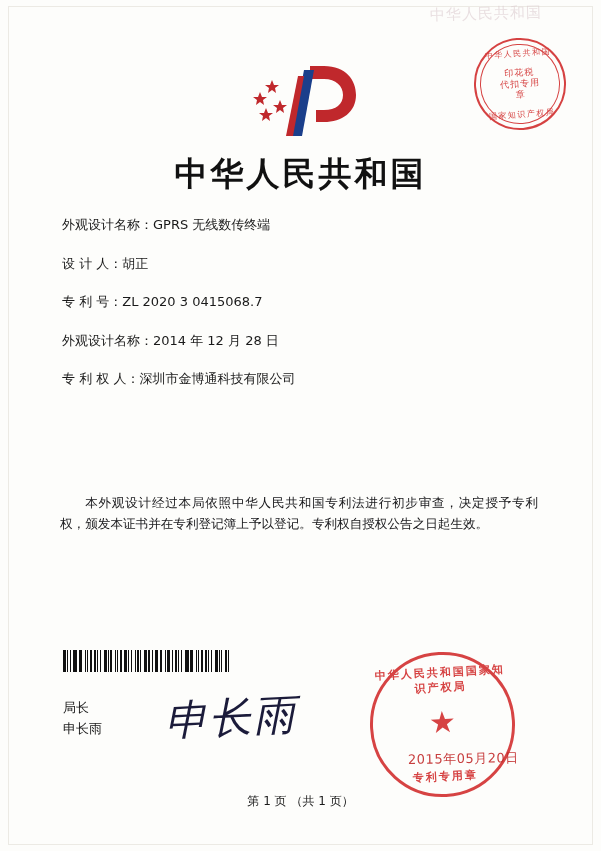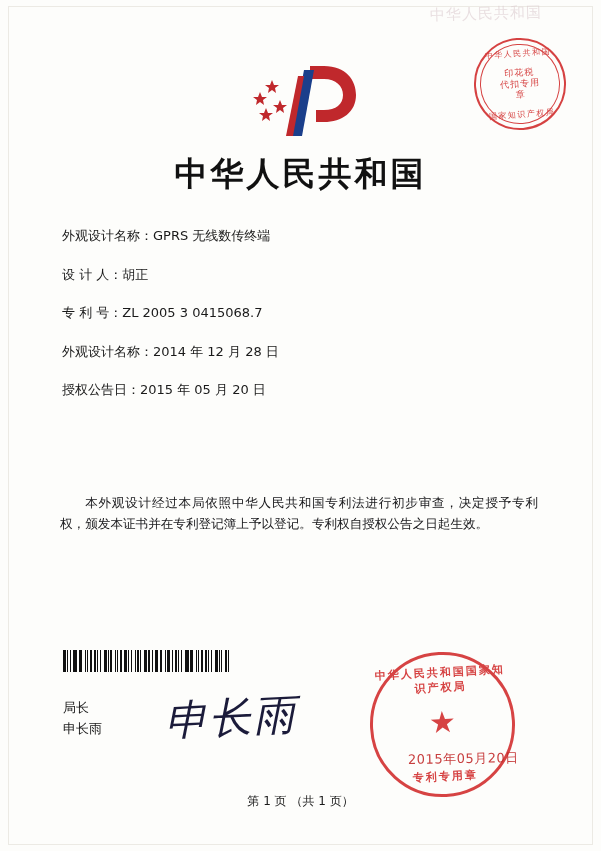--- a/index.html
+++ b/index.html
@@ -109,21 +109,21 @@
     text-align: center;
     font-size: 33px;
     font-weight: bold;
     letter-spacing: 3px;
     color: #111;
     font-family: "DejaVu Sans", sans-serif;
   }
   
   .fields {
     position: absolute;
-    top: 227px;
+    top: 216px;
     left: 62px;
     width: 480px;
   }
   .field-row {
     font-size: 13.5px;
     color: #1a1a1a;
     margin-bottom: 20.5px;
     line-height: 18px;
     white-space: nowrap;
   }
@@ -283,27 +283,27 @@
   <div class="doc-title">中华人民共和国</div>
 
   <div class="fields">
     <div class="field-row">
       <span class="field-label">外观设计名称：</span><span class="field-value">GPRS 无线数传终端</span>
     </div>
     <div class="field-row">
       <span class="field-label">设  计  人：</span><span class="field-value">胡正</span>
     </div>
     <div class="field-row">
-      <span class="field-label">专  利  号：</span><span class="field-value">ZL 2005 3 0415068.7</span>
+      <span class="field-label">专  利  号：</span><span class="field-value">ZL 2020 3 0415068.7</span>
     </div>
     <div class="field-row">
       <span class="field-label">外观设计名称：</span><span class="field-value">2014 年 12 月 28 日</span>
     </div>
     <div class="field-row">
-      <span class="field-label">授权公告日：</span><span class="field-value">2015 年 05 月 20 日</span>
+      <span class="field-label">专  利  权  人：</span><span class="field-value">深圳市金博通科技有限公司</span>
     </div>
   </div>
 
   <div class="paragraphs">
     <p>本外观设计经过本局依照中华人民共和国专利法进行初步审查，决定授予专利权，颁发本证书并在专利登记簿上予以登记。专利权自授权公告之日起生效。</p>
   </div>
 
   <div class="barcode" id="barcode">
       <i style="width:6px"></i>
       <i style="width:1.6px;background:transparent"></i>

